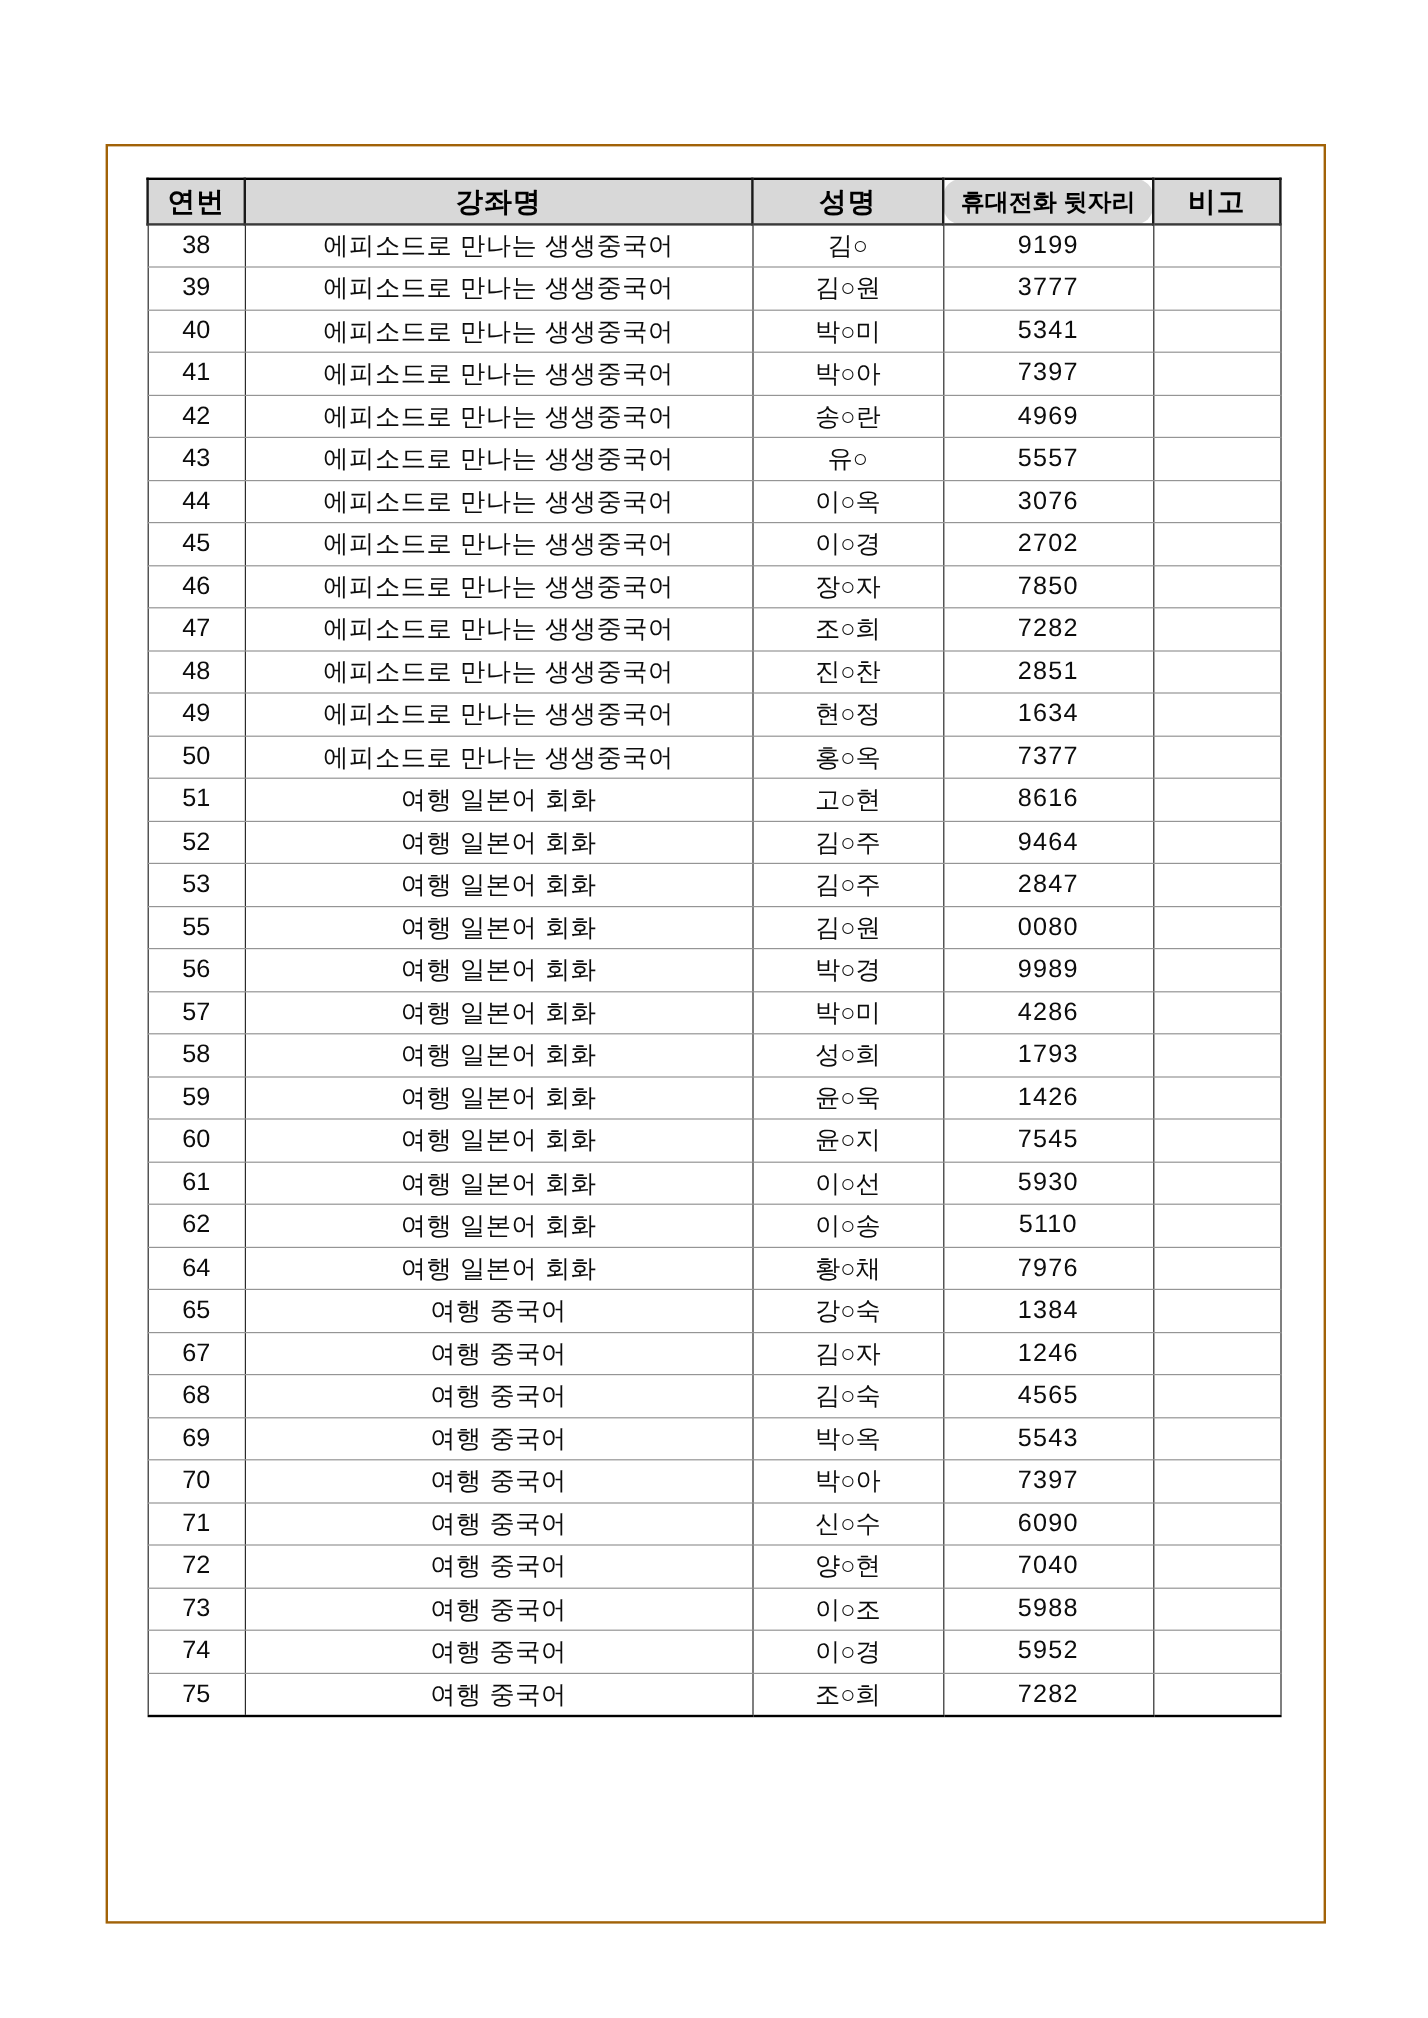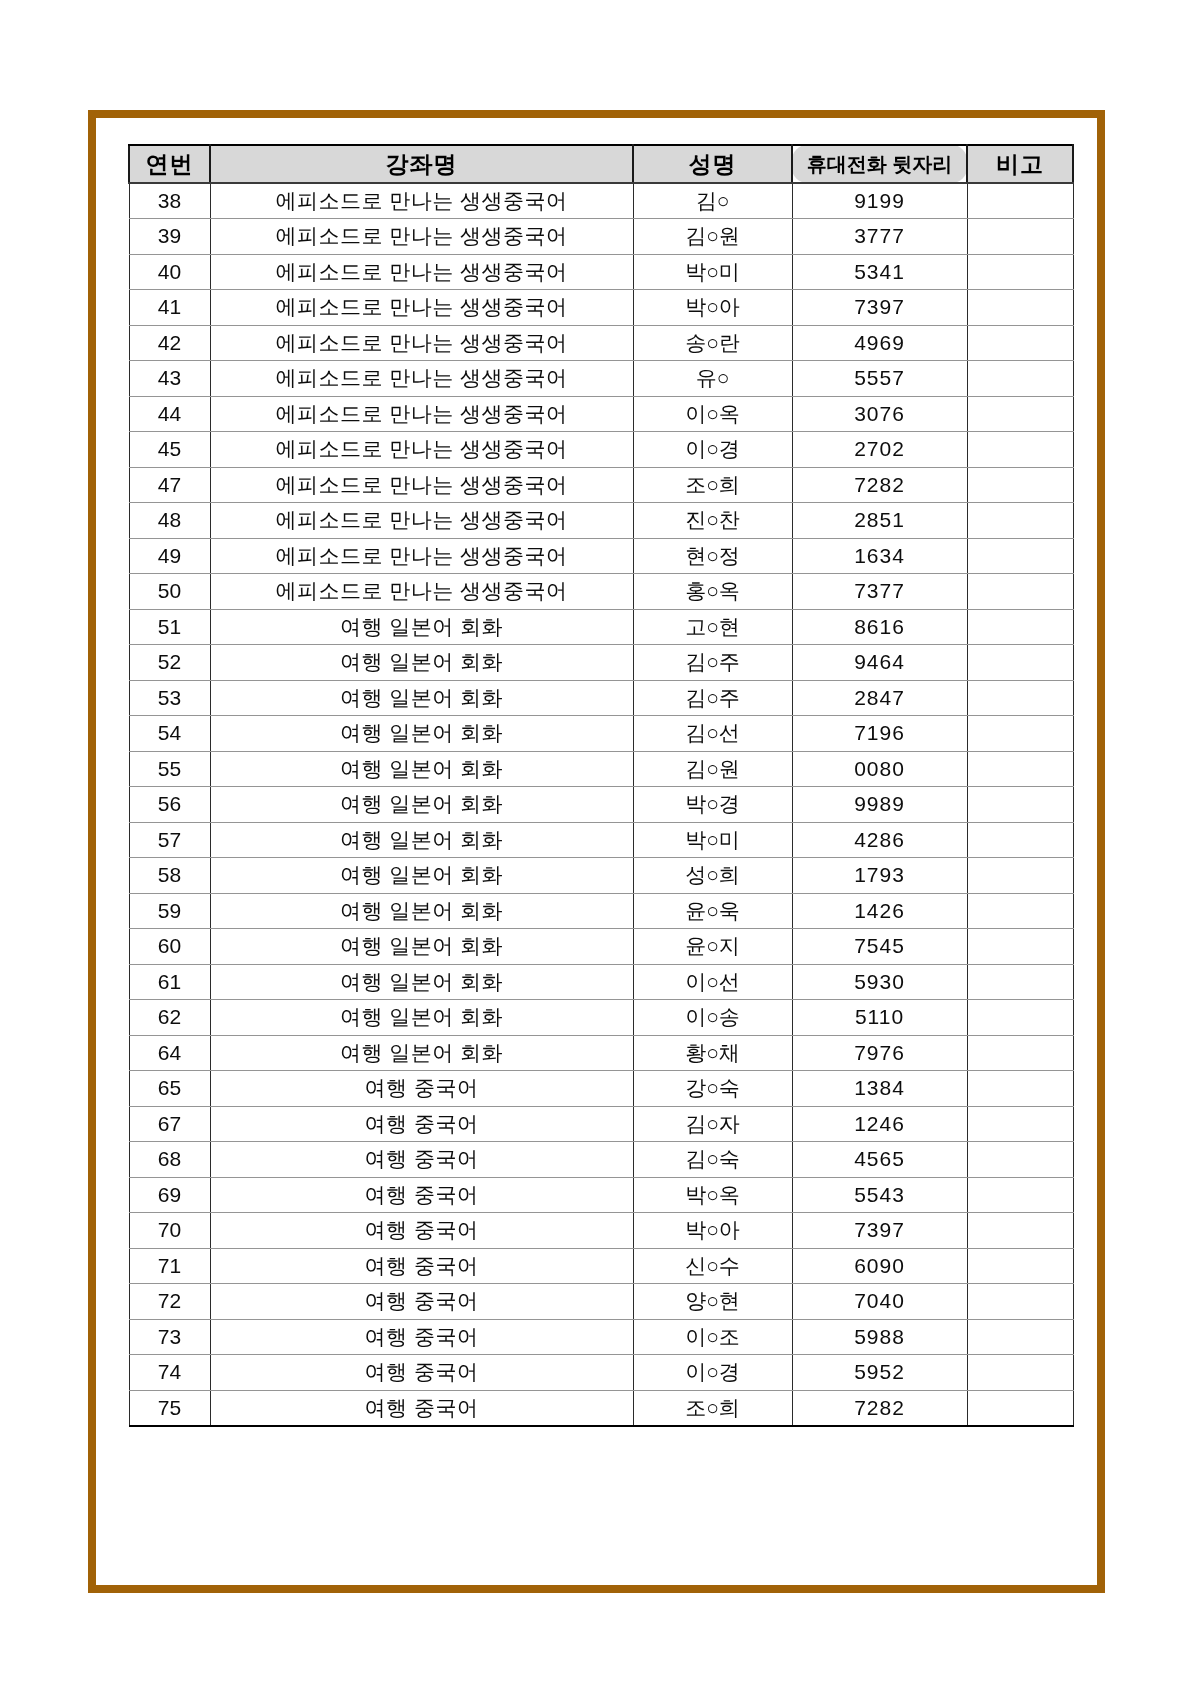--- a/index.html
+++ b/index.html
@@ -7,24 +7,24 @@
   body {
     position: relative;
     width: 1190px;
     height: 1682px;
     font-family: "Liberation Sans", sans-serif;
     color: #111111;
   }
   .page-box {
     position: absolute;
     left: 88px;
-    top: 110px;
+    top: 120px;
     width: 1017px;
     height: 1483px;
-    border: 8px solid #a16207;
+    border: 2px solid #a16207;
     background: #ffffff;
   }
   table.roster {
     position: absolute;
     left: 32px;
     top: 26px;
     width: 944px;
     border-collapse: collapse;
     table-layout: fixed;
   }
@@ -138,20 +138,27 @@
           <td></td>
         </tr>
         <tr>
           <td>45</td>
           <td>에피소드로 만나는 생생중국어</td>
           <td>이○경</td>
           <td>2702</td>
           <td></td>
         </tr>
         <tr>
+          <td>46</td>
+          <td>에피소드로 만나는 생생중국어</td>
+          <td>장○자</td>
+          <td>7850</td>
+          <td></td>
+        </tr>
+        <tr>
           <td>47</td>
           <td>에피소드로 만나는 생생중국어</td>
           <td>조○희</td>
           <td>7282</td>
           <td></td>
         </tr>
         <tr>
           <td>48</td>
           <td>에피소드로 만나는 생생중국어</td>
           <td>진○찬</td>
@@ -184,27 +191,20 @@
           <td>여행 일본어 회화</td>
           <td>김○주</td>
           <td>9464</td>
           <td></td>
         </tr>
         <tr>
           <td>53</td>
           <td>여행 일본어 회화</td>
           <td>김○주</td>
           <td>2847</td>
-          <td></td>
-        </tr>
-        <tr>
-          <td>54</td>
-          <td>여행 일본어 회화</td>
-          <td>김○선</td>
-          <td>7196</td>
           <td></td>
         </tr>
         <tr>
           <td>55</td>
           <td>여행 일본어 회화</td>
           <td>김○원</td>
           <td>0080</td>
           <td></td>
         </tr>
         <tr>

